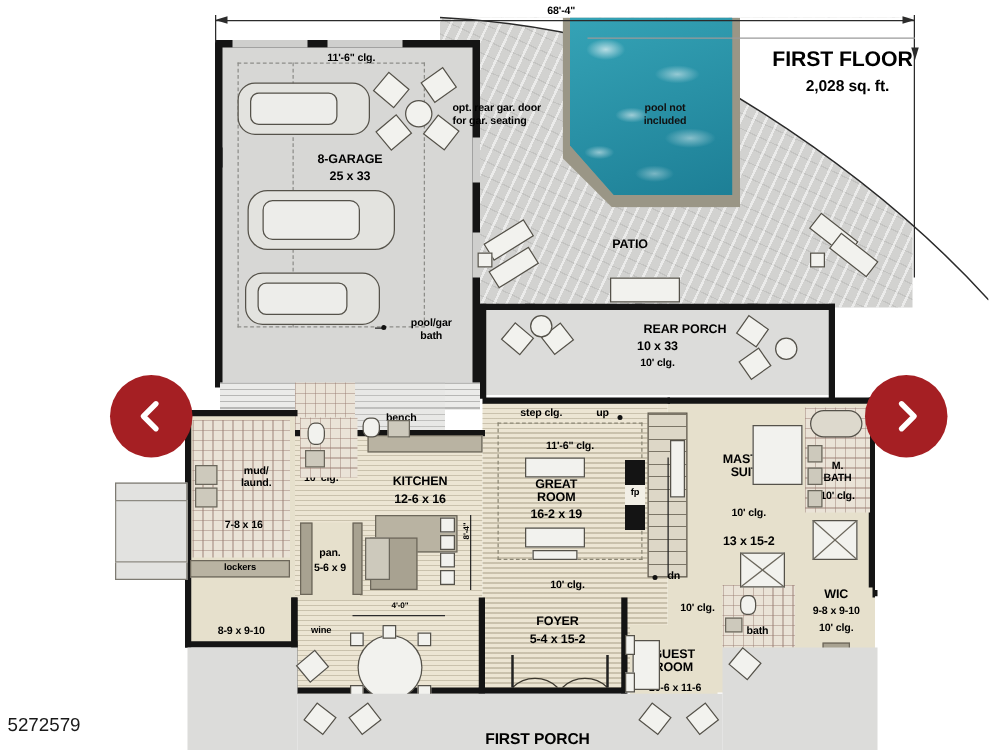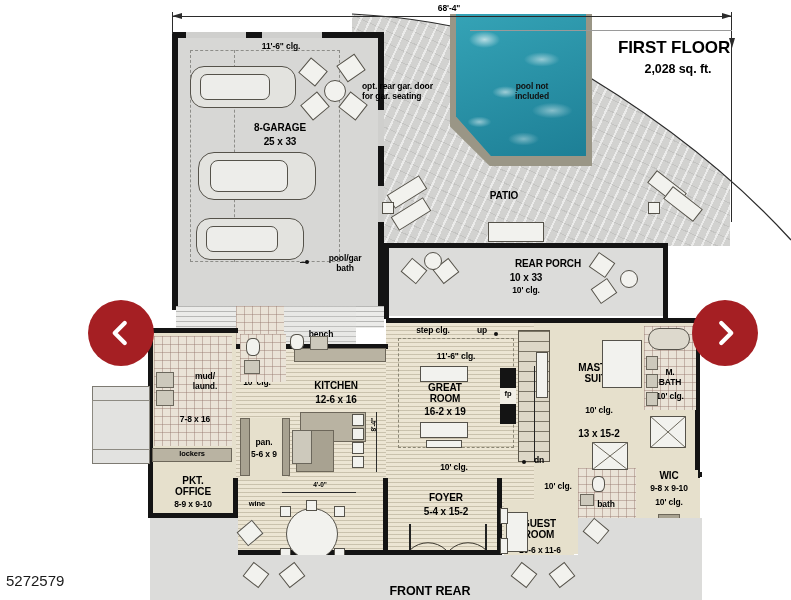--- a/index.html
+++ b/index.html
@@ -220,22 +220,20 @@
   <div class="lbl sm" style="left:156px;top:415px;width:78px;">7-8 x 16</div>
   <div class="lbl tiny" style="left:158px;top:378px;width:14px;">w</div>
   <div class="lbl tiny" style="left:158px;top:394px;width:14px;">d</div>
   <div class="fxg" style="left:156px;top:372px;width:18px;height:16px;"></div>
   <div class="fxg" style="left:156px;top:390px;width:18px;height:16px;"></div>
   <div class="cab" style="left:152px;top:448px;width:80px;height:14px;"></div>
   <div class="lbl xs" style="left:154px;top:450px;width:76px;">lockers</div>
 
   <div class="lbl sm" style="left:228px;top:378px;width:58px;">10' clg.</div>
 
-  <div class="lbl rm" style="left:150px;top:475px;width:86px;">PKT.
-OFFICE</div>
   <div class="lbl sm" style="left:148px;top:500px;width:90px;">8-9 x 9-10</div>
   <div class="lbl xs" style="left:240px;top:500px;width:34px;">wine</div>
 
   <div class="abs room" style="left:240px;top:418px;width:48px;height:62px;"></div>
   <div class="lbl sm" style="left:240px;top:438px;width:48px;">pan.</div>
   <div class="lbl sm" style="left:236px;top:450px;width:56px;">5-6 x 9</div>
   <div class="cabd" style="left:240px;top:418px;width:10px;height:58px;"></div>
   <div class="cabd" style="left:282px;top:418px;width:8px;height:58px;"></div>
 
   <div class="lbl rm" style="left:288px;top:380px;width:96px;">KITCHEN</div>
@@ -351,21 +349,21 @@
 ROOM</div>
   <div class="lbl sm" style="left:498px;top:546px;width:84px;">10-6 x 11-6</div>
   <div class="lbl sm" style="left:530px;top:482px;width:56px;">10' clg.</div>
   <div class="fx" style="left:506px;top:512px;width:22px;height:40px;"></div>
   <div class="fx" style="left:500px;top:508px;width:8px;height:16px;"></div>
   <div class="fx" style="left:500px;top:538px;width:8px;height:16px;"></div>
 
   <div class="abs porch" style="left:238px;top:555px;width:340px;height:45px;"></div>
   <div class="abs porch" style="left:150px;top:518px;width:88px;height:82px;"></div>
   <div class="abs porch" style="left:578px;top:518px;width:124px;height:82px;"></div>
-  <div class="lbl mid" style="left:350px;top:584px;width:160px;">FRONT REAR</div>
+  <div class="lbl mid" style="left:350px;top:584px;width:160px;">FIRST PORCH</div>
   <div class="fx" style="left:246px;top:566px;width:20px;height:18px;transform:rotate(38deg);"></div>
   <div class="fx" style="left:282px;top:566px;width:20px;height:18px;transform:rotate(-38deg);"></div>
   <div class="fx" style="left:514px;top:566px;width:20px;height:18px;transform:rotate(38deg);"></div>
   <div class="fx" style="left:552px;top:566px;width:20px;height:18px;transform:rotate(-38deg);"></div>
   <div class="fx" style="left:586px;top:522px;width:20px;height:18px;transform:rotate(40deg);"></div>
   <div class="fx" style="left:240px;top:524px;width:20px;height:18px;transform:rotate(-40deg);"></div>
 
   <div class="abs drive" style="left:92px;top:386px;width:58px;height:78px;border:1px solid #7d7a72;"></div>
   <div class="abs drive" style="left:92px;top:400px;width:58px;height:50px;border:1px solid #8d8a82;"></div>
 

